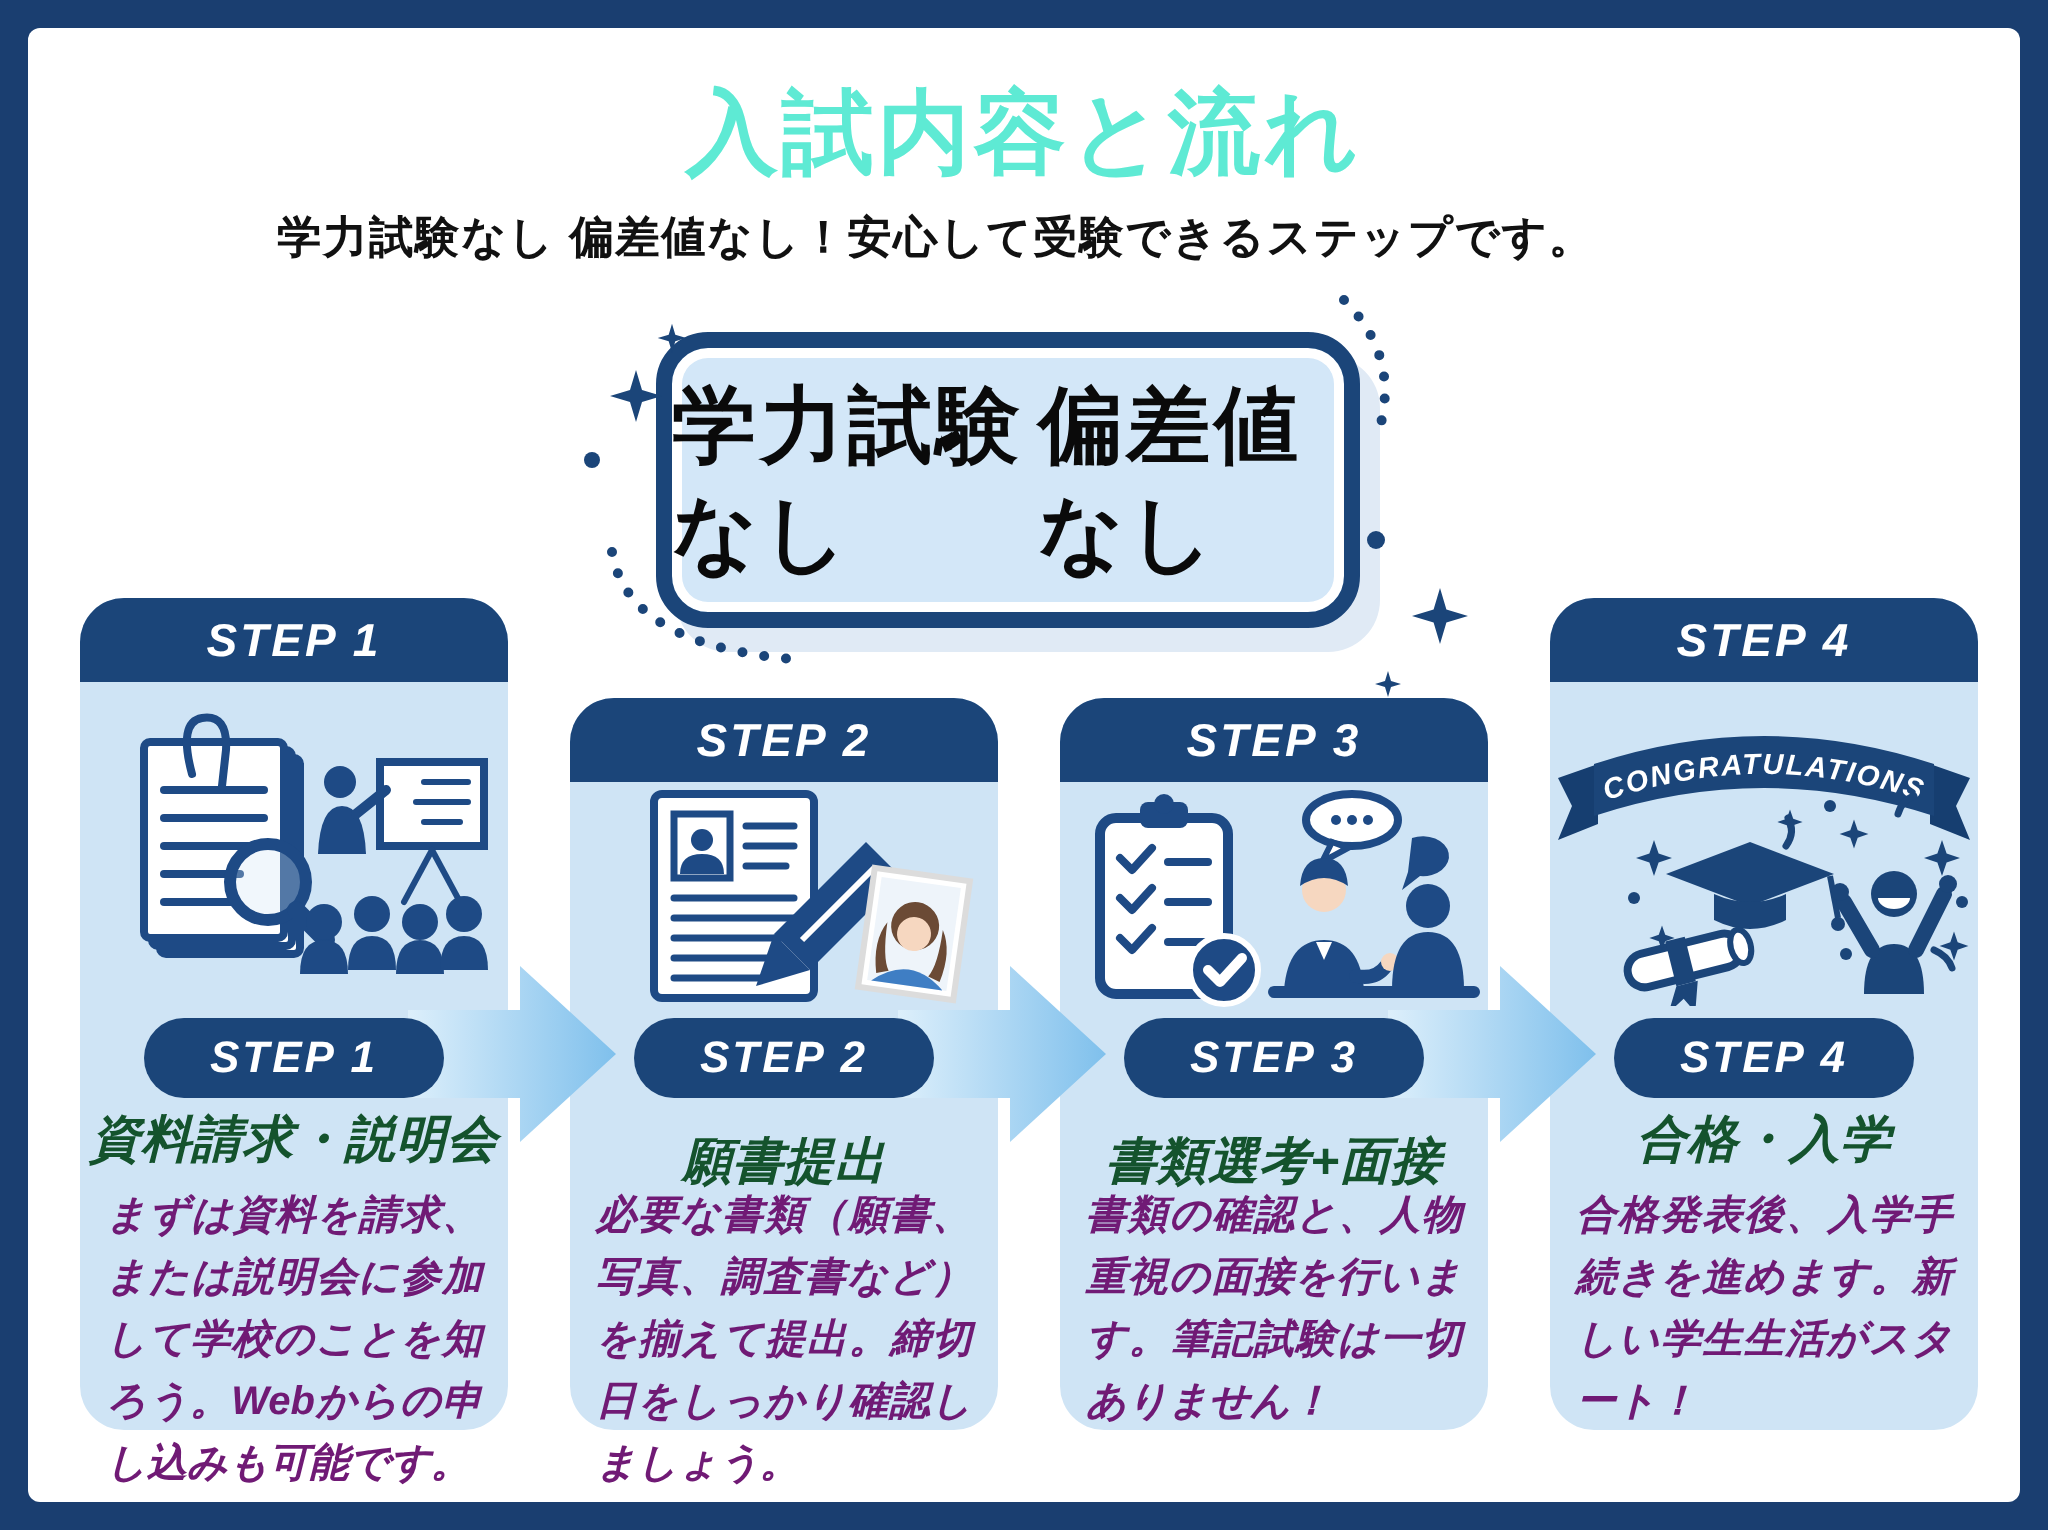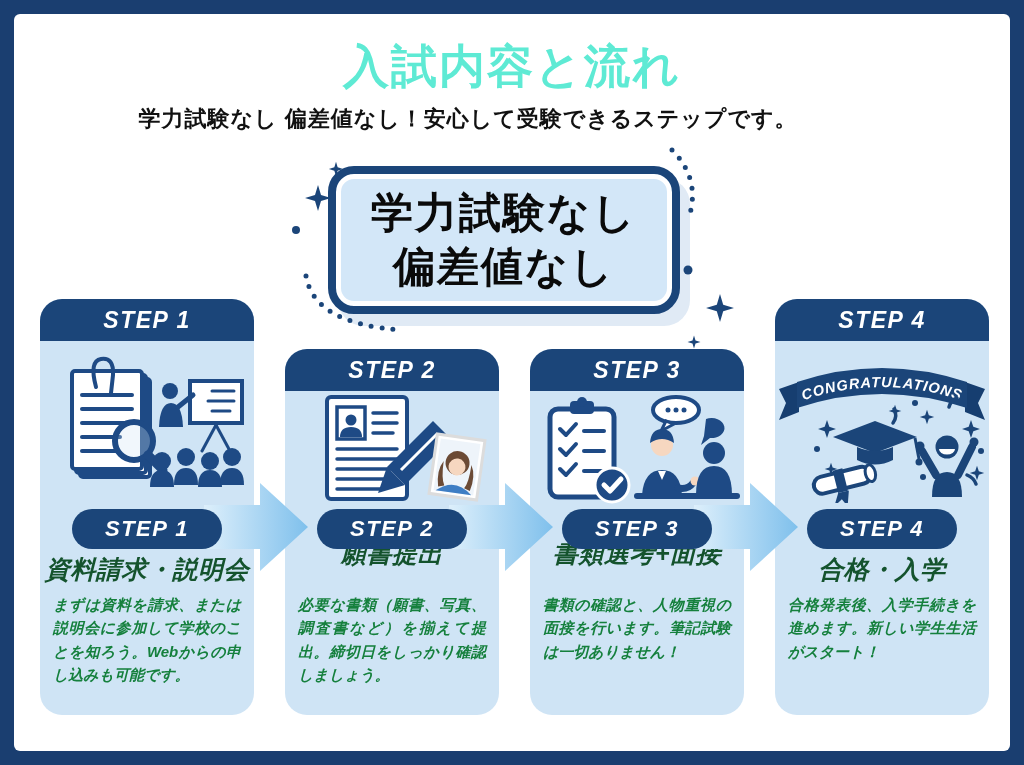--- a/index.html
+++ b/index.html
@@ -18,21 +18,21 @@
     font-size:46px;font-weight:900;color:#5eead4;letter-spacing:2px;
   }
   .page-subtitle{
     position:absolute;top:104px;left:0;width:936px;text-align:center;
     font-size:22px;font-weight:bold;color:#111111;letter-spacing:1px;
   }
   .badge{
     position:absolute;left:328px;top:166px;width:352px;height:148px;
     box-sizing:border-box;background:#d3e7f8;border:8px solid #1b4579;border-radius:26px;
     box-shadow:inset 0 0 0 5px #ffffff, 10px 12px 0 #e0eaf5;
-    display:flex;flex-direction:column;align-items:center;justify-content:center;
+    display:flex;flex-direction:row;align-items:center;justify-content:center;
   }
   .badge-line{font-size:42px;font-weight:900;color:#0a0a0a;line-height:1.28;letter-spacing:2px;}
   .decor{position:absolute;}
   .card{
     position:absolute;background:#cfe4f5;border-radius:22px;font-style:italic;
   }
   .card-header{
     position:absolute;top:0;left:0;right:0;height:42px;background:#1b4579;
     border-radius:22px 22px 0 0;color:#ffffff;font-weight:bold;font-size:23px;
     display:flex;align-items:center;justify-content:center;letter-spacing:1.5px;
@@ -42,32 +42,32 @@
     position:absolute;left:50%;transform:translateX(-50%);width:150px;height:40px;
     background:#1b4579;border-radius:20px;color:#ffffff;font-weight:bold;font-size:22px;
     display:flex;align-items:center;justify-content:center;letter-spacing:1.5px;z-index:7;
   }
   .card-title{
     position:absolute;left:0;right:0;text-align:center;
     font-size:25px;font-weight:900;color:#14532d;letter-spacing:0.5px;
   }
   .card-desc{
     position:absolute;left:13px;right:13px;
-    font-size:15px;font-weight:bold;color:#15803d;line-height:1.55;text-align:justify;
+    font-size:20px;font-weight:bold;color:#701a75;line-height:1.55;text-align:justify;
   }
   .c1{left:40px;top:299px;width:214px;height:416px;}
   .c2{left:285px;top:349px;width:214px;height:366px;}
   .c3{left:530px;top:349px;width:214px;height:366px;}
   .c4{left:775px;top:299px;width:214px;height:416px;}
   .c1 .card-icon,.c4 .card-icon{top:46px;height:158px;}
   .c2 .card-icon,.c3 .card-icon{top:44px;height:112px;}
   .c1 .pill,.c4 .pill{top:210px;}
   .c2 .pill,.c3 .pill{top:160px;}
   .c1 .card-title,.c4 .card-title{top:254px;}
-  .c2 .card-title,.c3 .card-title{top:188px;}
+  .c2 .card-title,.c3 .card-title{top:215px;}
   .c1 .card-desc,.c4 .card-desc{top:294px;}
   .c2 .card-desc,.c3 .card-desc{top:244px;}
   .arrow{position:absolute;width:106px;height:92px;z-index:6;}
   .a1{left:204px;top:481px;}
   .a2{left:449px;top:481px;}
   .a3{left:694px;top:481px;}
   svg{display:block;}
 </style>
 </head>
 <body>

